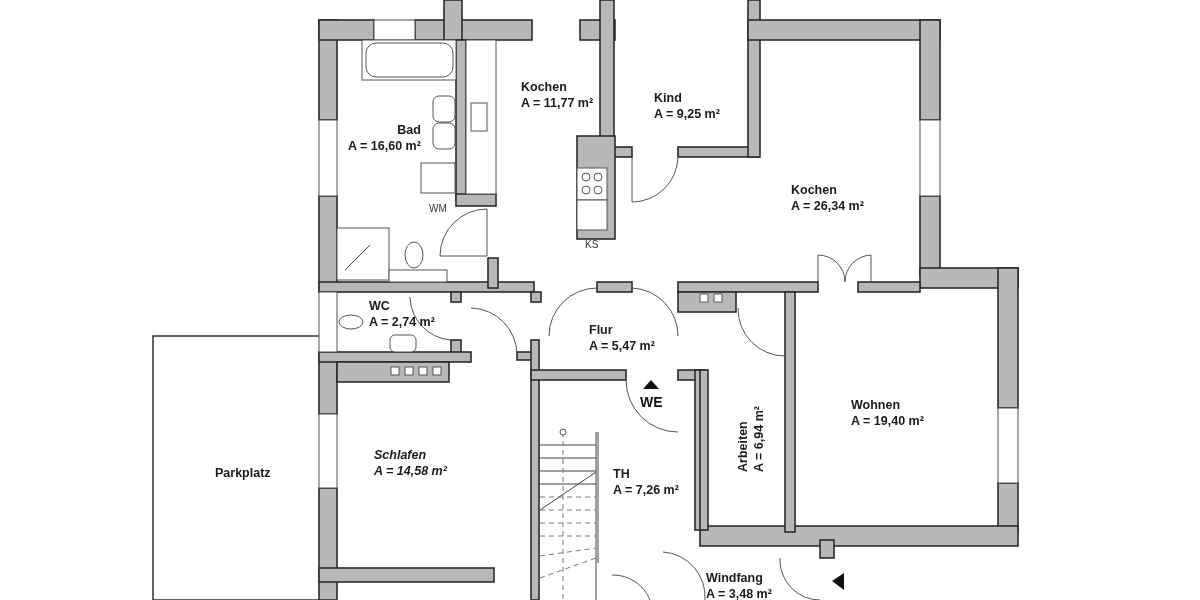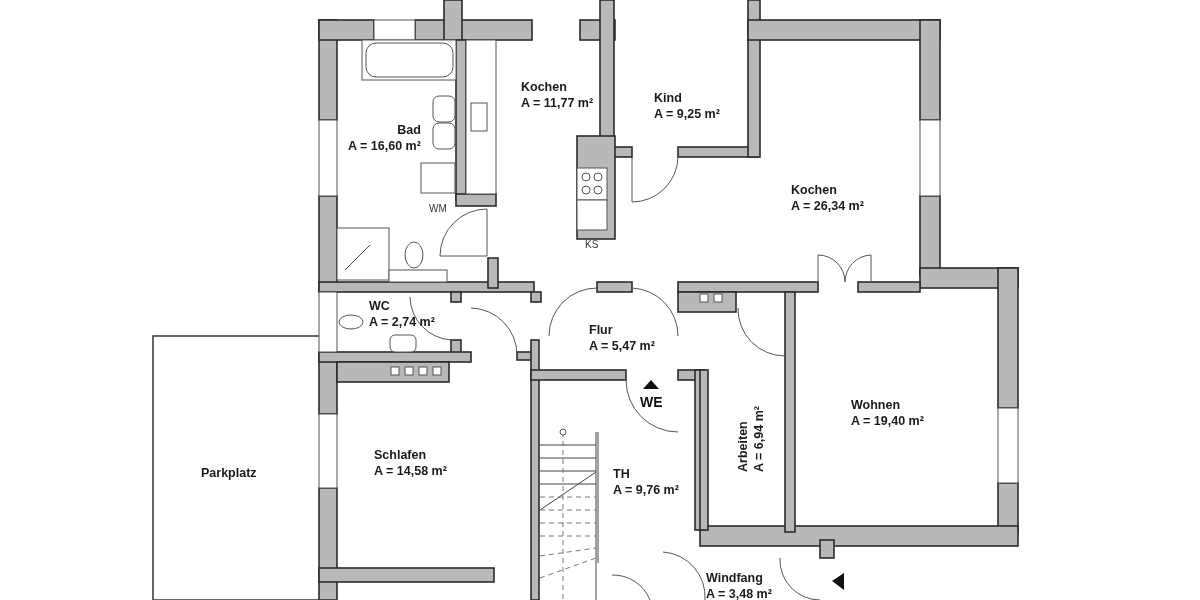--- a/index.html
+++ b/index.html
@@ -191,28 +191,28 @@
   <div>A = 5,47 m²</div>
 </div>
 <div class="label" style="left:851px;top:397px;">
   <div>Wohnen</div>
   <div>A = 19,40 m²</div>
 </div>
 <div class="label" style="left:718px;top:423px;transform:rotate(-90deg);transform-origin:center;">
   <div>Arbeiten</div>
   <div>A = 6,94 m²</div>
 </div>
-<div class="label" style="left:374px;top:447px;">
+<div class="label" style="left:374px;top:447px;font-style:italic;">
   <div>Schlafen</div>
   <div>A = 14,58 m²</div>
 </div>
 <div class="label" style="left:613px;top:466px;">
   <div>TH</div>
-  <div>A = 9,76 m²</div>
+  <div>A = 7,26 m²</div>
 </div>
 <div class="label" style="left:706px;top:570px;">
   <div>Windfang</div>
   <div>A = 3,48 m²</div>
 </div>
-<div class="label" style="left:201px;top:465px;">Parkplatz</div>
+<div class="label" style="left:215px;top:465px;">Parkplatz</div>
 <div class="small" style="left:429px;top:172px;">WM</div>
 <div class="small" style="left:585px;top:208px;">KS</div>
 <div class="we" style="left:640px;top:394px;">WE</div>
 
 </body></html>

